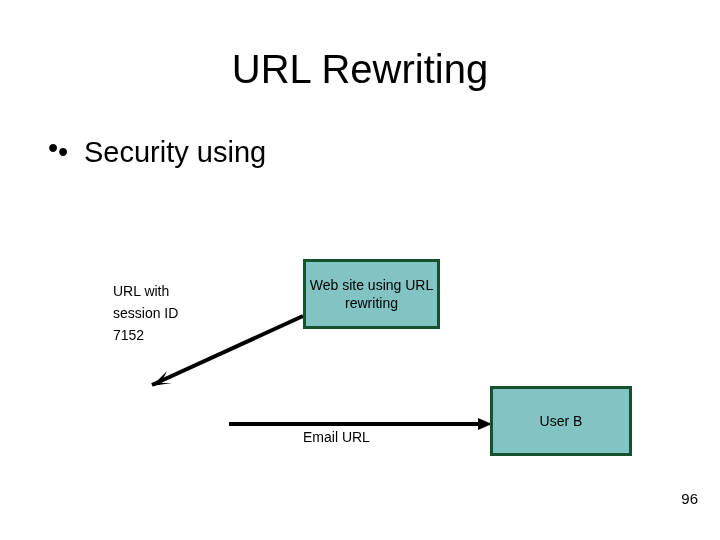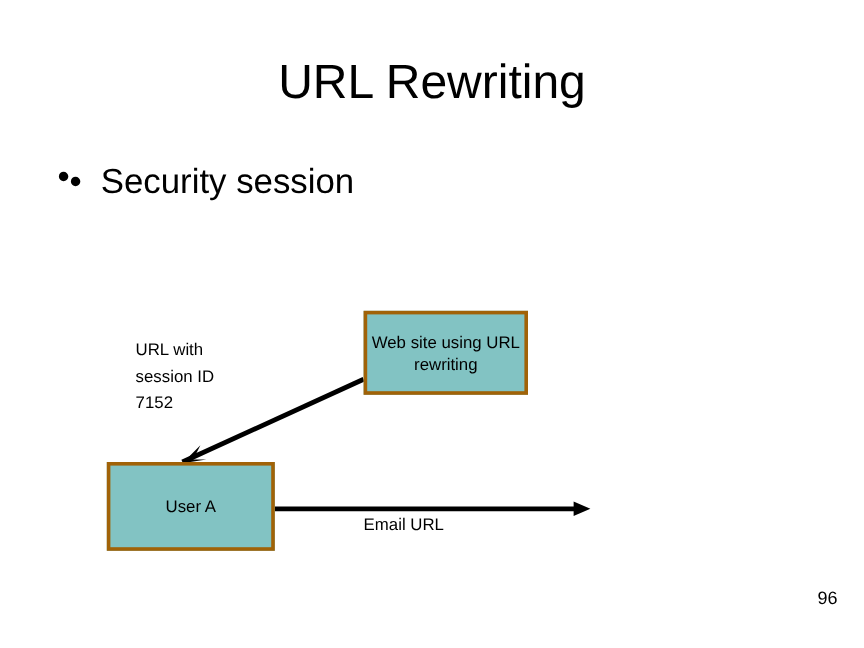--- a/index.html
+++ b/index.html
@@ -67,21 +67,21 @@
     position: absolute;
     left: 0;
     top: 0;
     width: 720px;
     height: 540px;
   }
   .box {
     position: absolute;
     box-sizing: border-box;
     background: #82c3c3;
-    border: 3px solid #a16207;
+    border: 3px solid #14532d;
     display: flex;
     align-items: center;
     justify-content: center;
     text-align: center;
     font-size: 14px;
     line-height: 18px;
     font-weight: 400;
   }
   #box-website {
     left: 303px;
@@ -146,41 +146,41 @@
   <div id="slide-title">URL Rewriting</div>
 
   <div id="bullet-list">
 
     <div class="bullet-item lvl1">
       <span class="bullet-dot">•</span>
     </div>
 
     <div class="bullet-item lvl2">
       <span class="bullet-dot">•</span>
-      <span class="bullet-text">Security session</span>
+      <span class="bullet-text">Security using</span>
     </div>
 
   </div>
 
   <div id="diagram">
 
     <svg id="arrows" viewBox="0 0 720 540">
 
       <line x1="303" y1="316" x2="152" y2="385" stroke="#000000" stroke-width="4"></line>
       <polygon points="152,386 167,371 161,383 172,383" fill="#000000"></polygon>
 
       <line x1="229" y1="424" x2="484" y2="424" stroke="#000000" stroke-width="4"></line>
       <polygon points="492,424 478,418 478,430" fill="#000000"></polygon>
     </svg>
 
     <div class="box" id="box-website">Web site using
 URL rewriting</div>
 
-    <div class="box" id="box-user-a">User A</div>
 
+    <div class="box" id="box-user-b">User B</div>
 
     <div class="free-label" id="label-url-session">URL with
 session ID
 7152</div>
 
     <div class="free-label" id="label-email-url">Email URL</div>
 
   </div>
 
   <div id="page-number">96</div>

